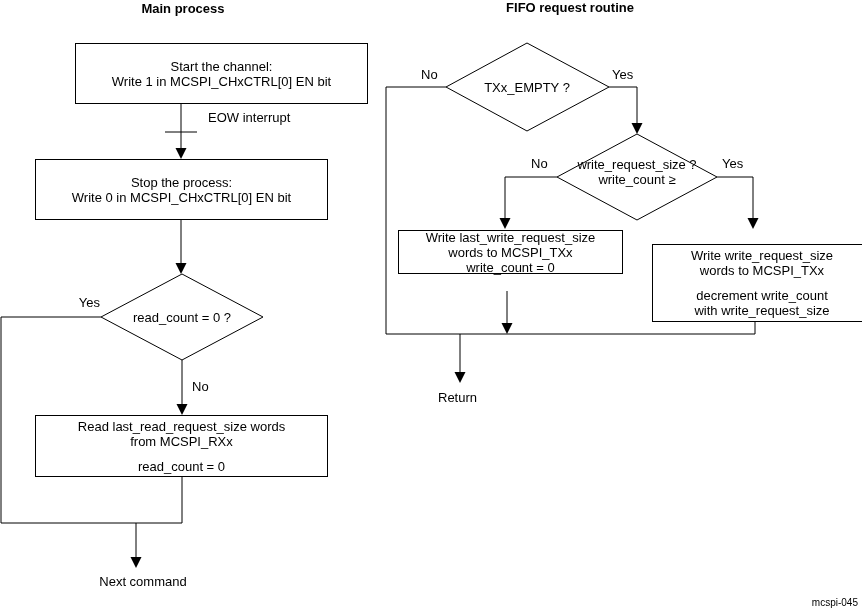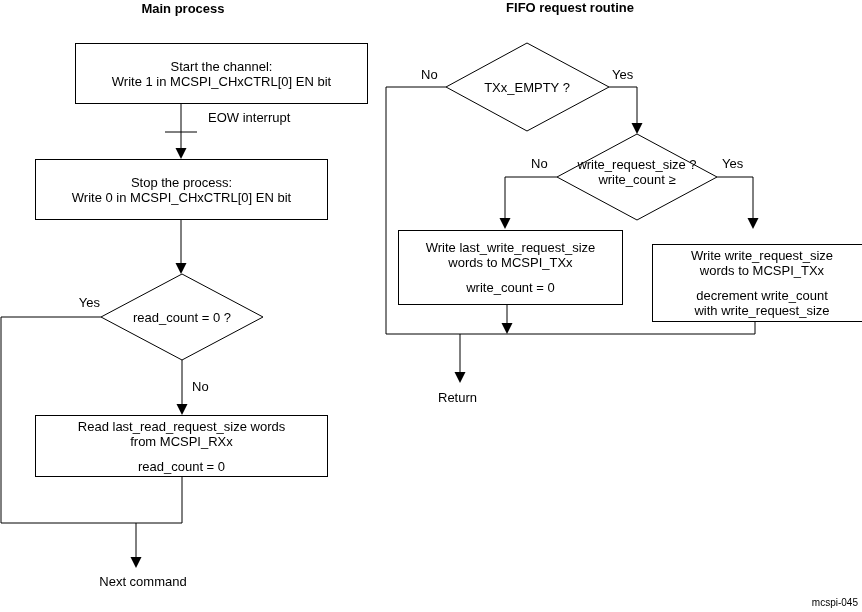--- a/index.html
+++ b/index.html
@@ -97,21 +97,21 @@
   <div class="branch-label" style="left:421px; top:68px;">No</div>
   <div class="branch-label" style="left:612px; top:68px;">Yes</div>
 
   <div class="dlabel" style="left:557px; top:157px; width:160px;">
     <div>write_request_size ?</div>
     <div>write_count ≥</div>
   </div>
   <div class="branch-label" style="left:531px; top:157px;">No</div>
   <div class="branch-label" style="left:722px; top:157px;">Yes</div>
 
-  <div class="pbox" style="left:398px; top:230px; width:225px; height:75px;text-align:center;">
+  <div class="pbox" style="left:398px; top:230px; width:225px; height:44px;text-align:center;">
     <div>Write last_write_request_size</div>
     <div>words to MCSPI_TXx</div>
     <div class="gap"></div>
     <div>write_count = 0</div>
   </div>
 
   <div class="pbox" style="left:652px; top:244px; width:220px; height:78px;">
     <div>Write write_request_size</div>
     <div>words to MCSPI_TXx</div>
     <div class="gap"></div>

